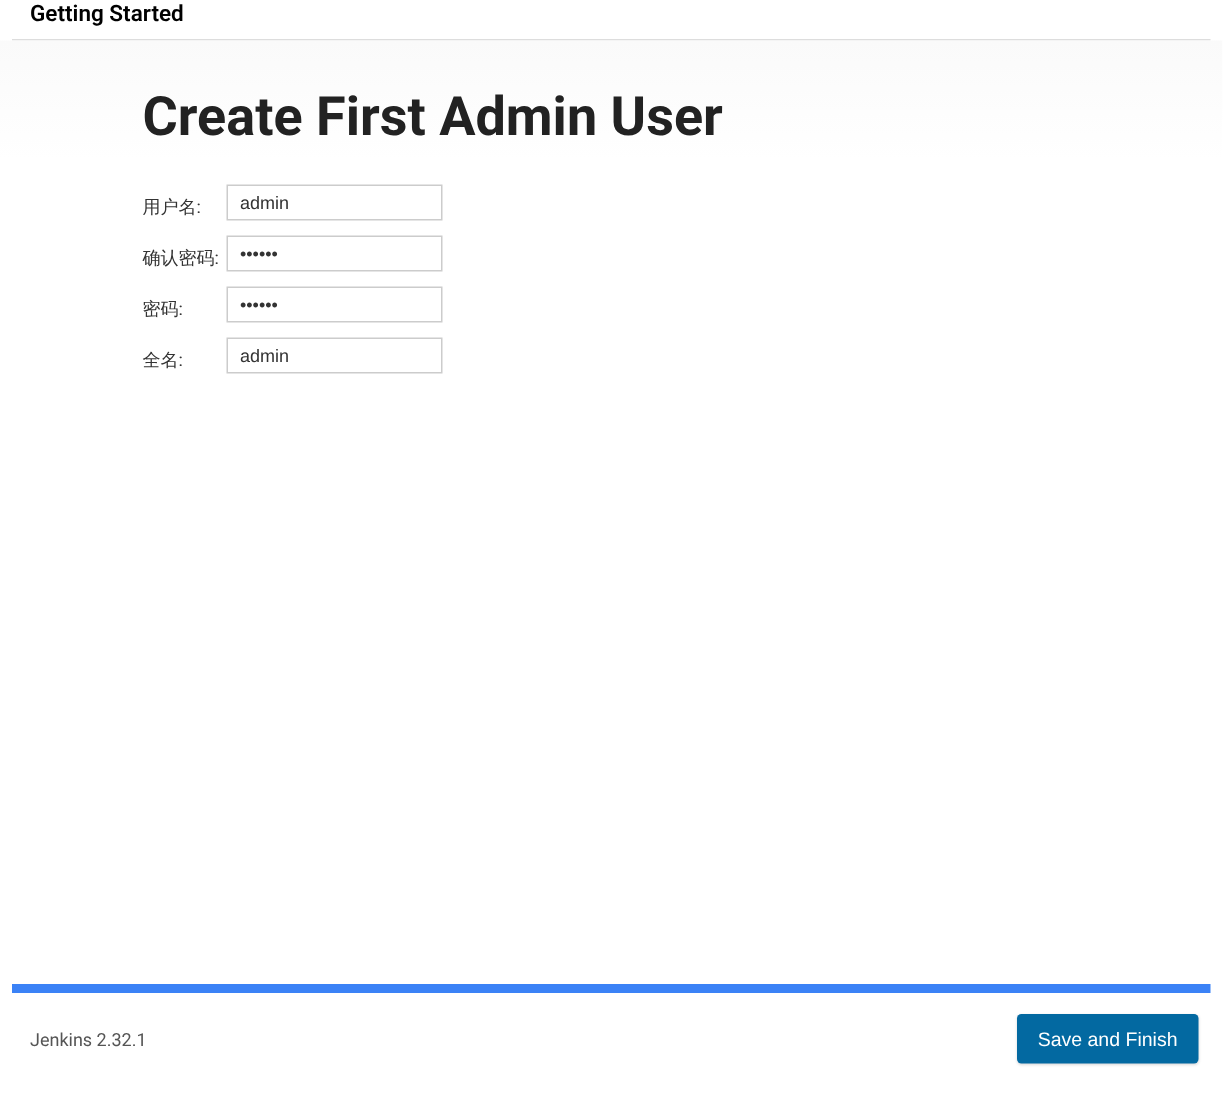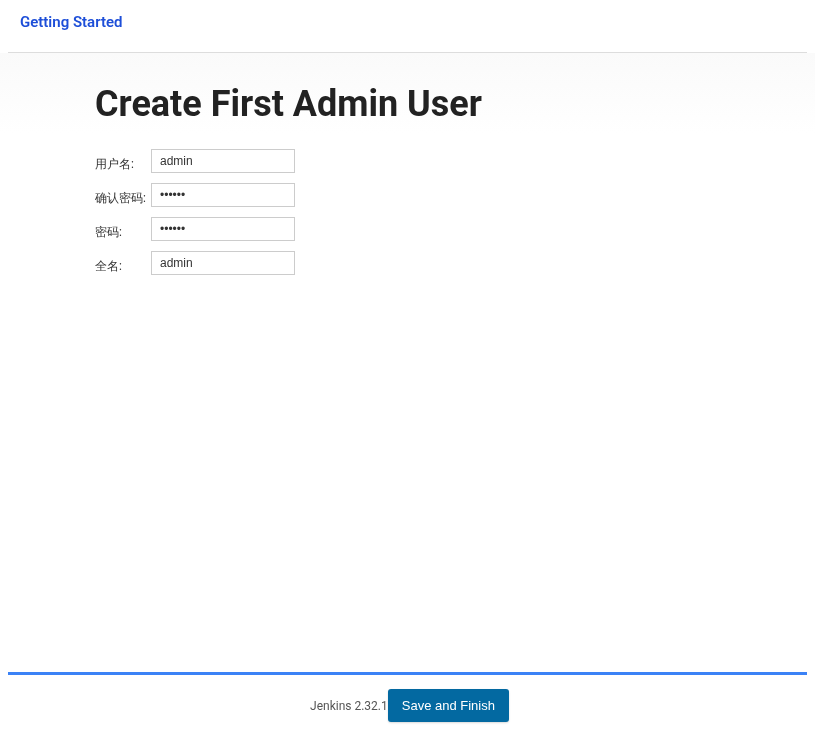--- a/index.html
+++ b/index.html
@@ -9,24 +9,24 @@
     }
     body {
       font-family: -apple-system, BlinkMacSystemFont, "Segoe UI", Roboto, "Helvetica Neue", Arial, sans-serif;
       background: #ffffff;
       width: 815px;
       height: 744px;
       position: relative;
       overflow: hidden;
     }
     .header {
-      padding: 13px 20px;
+      padding: 0 20px;
       font-size: 15px;
       font-weight: 600;
-      color: #1d4ed8;
+      color: #000000;
     }
     .divider-top {
       border-top: 1px solid #ddd;
       margin: 8px 8px 0 8px;
     }
     .content-area {
       background: linear-gradient(to bottom, #fafafa 0%, #ffffff 80px);
       padding: 30px 38px 0 95px;
       height: 612px;
     }
@@ -54,26 +54,26 @@
       padding: 2px 8px;
       font-size: 12px;
       color: #333;
       background: #fff;
     }
     .footer {
       position: absolute;
       bottom: 0;
       left: 0;
       right: 0;
-      border-top: 3px solid #3b82f6;
-      margin: 4px 8px;
+      border-top: 6px solid #3b82f6;
+      margin: 17px 8px;
       padding: 14px 8px 18px 12px;
       display: flex;
       align-items: center;
-      justify-content: center;
+      justify-content: space-between;
     }
     .version {
       font-size: 12px;
       color: #555;
     }
     .footer-actions {
       display: flex;
       align-items: center;
       gap: 18px;
     }

